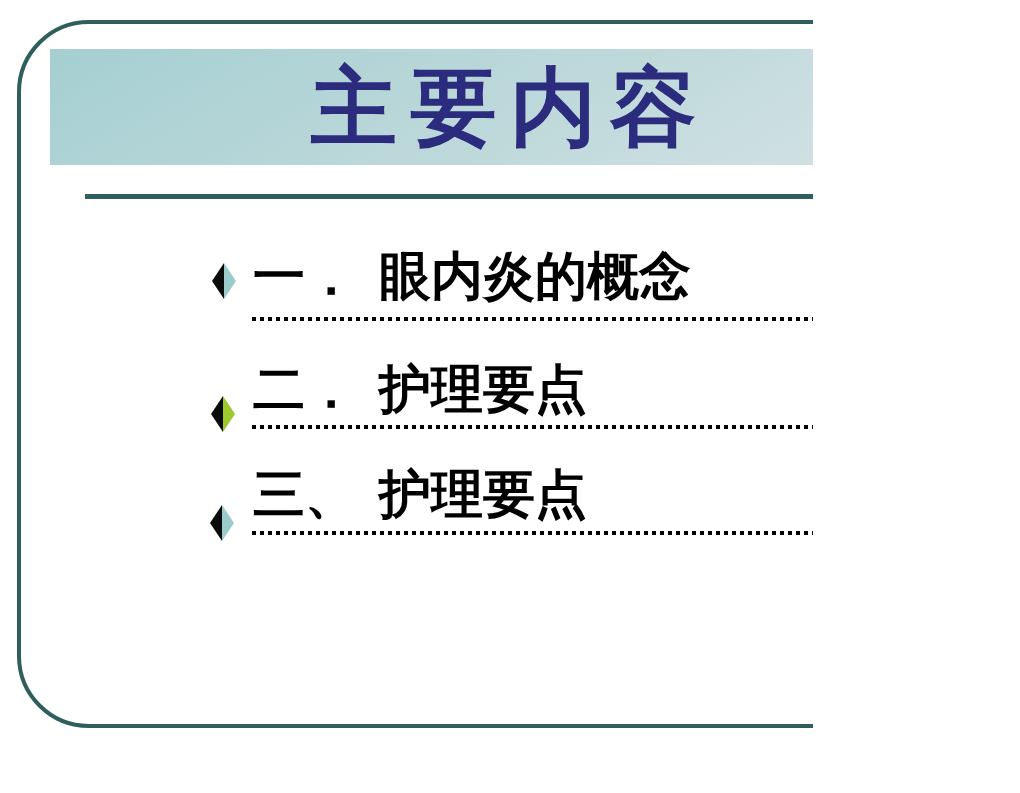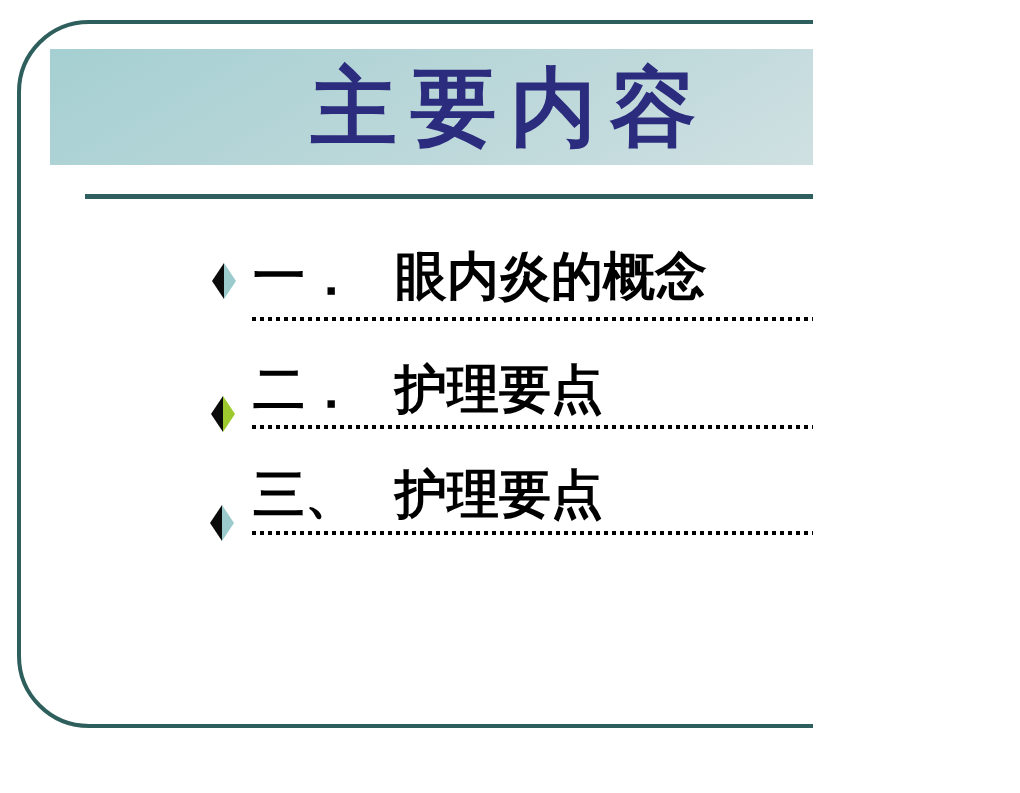--- a/index.html
+++ b/index.html
@@ -59,21 +59,21 @@
     position: absolute;
     left: 253px;
     font-family: "DejaVu Serif", serif;
     font-weight: bold;
     font-size: 52px;
     line-height: 1;
     color: #000000;
     white-space: nowrap;
   }
   .toc-item-text .item-number { display: inline-block; }
-  .toc-item-text .item-label  { display: inline-block; margin-left: 38px; }
+  .toc-item-text .item-label  { display: inline-block; margin-left: 22px; }
   .diamond-bullet {
     position: absolute;
     width: 24px;
     height: 36px;
   }
   .diamond-bullet .half {
     position: absolute;
     inset: 0;
   }
   .diamond-bullet .half.left {

